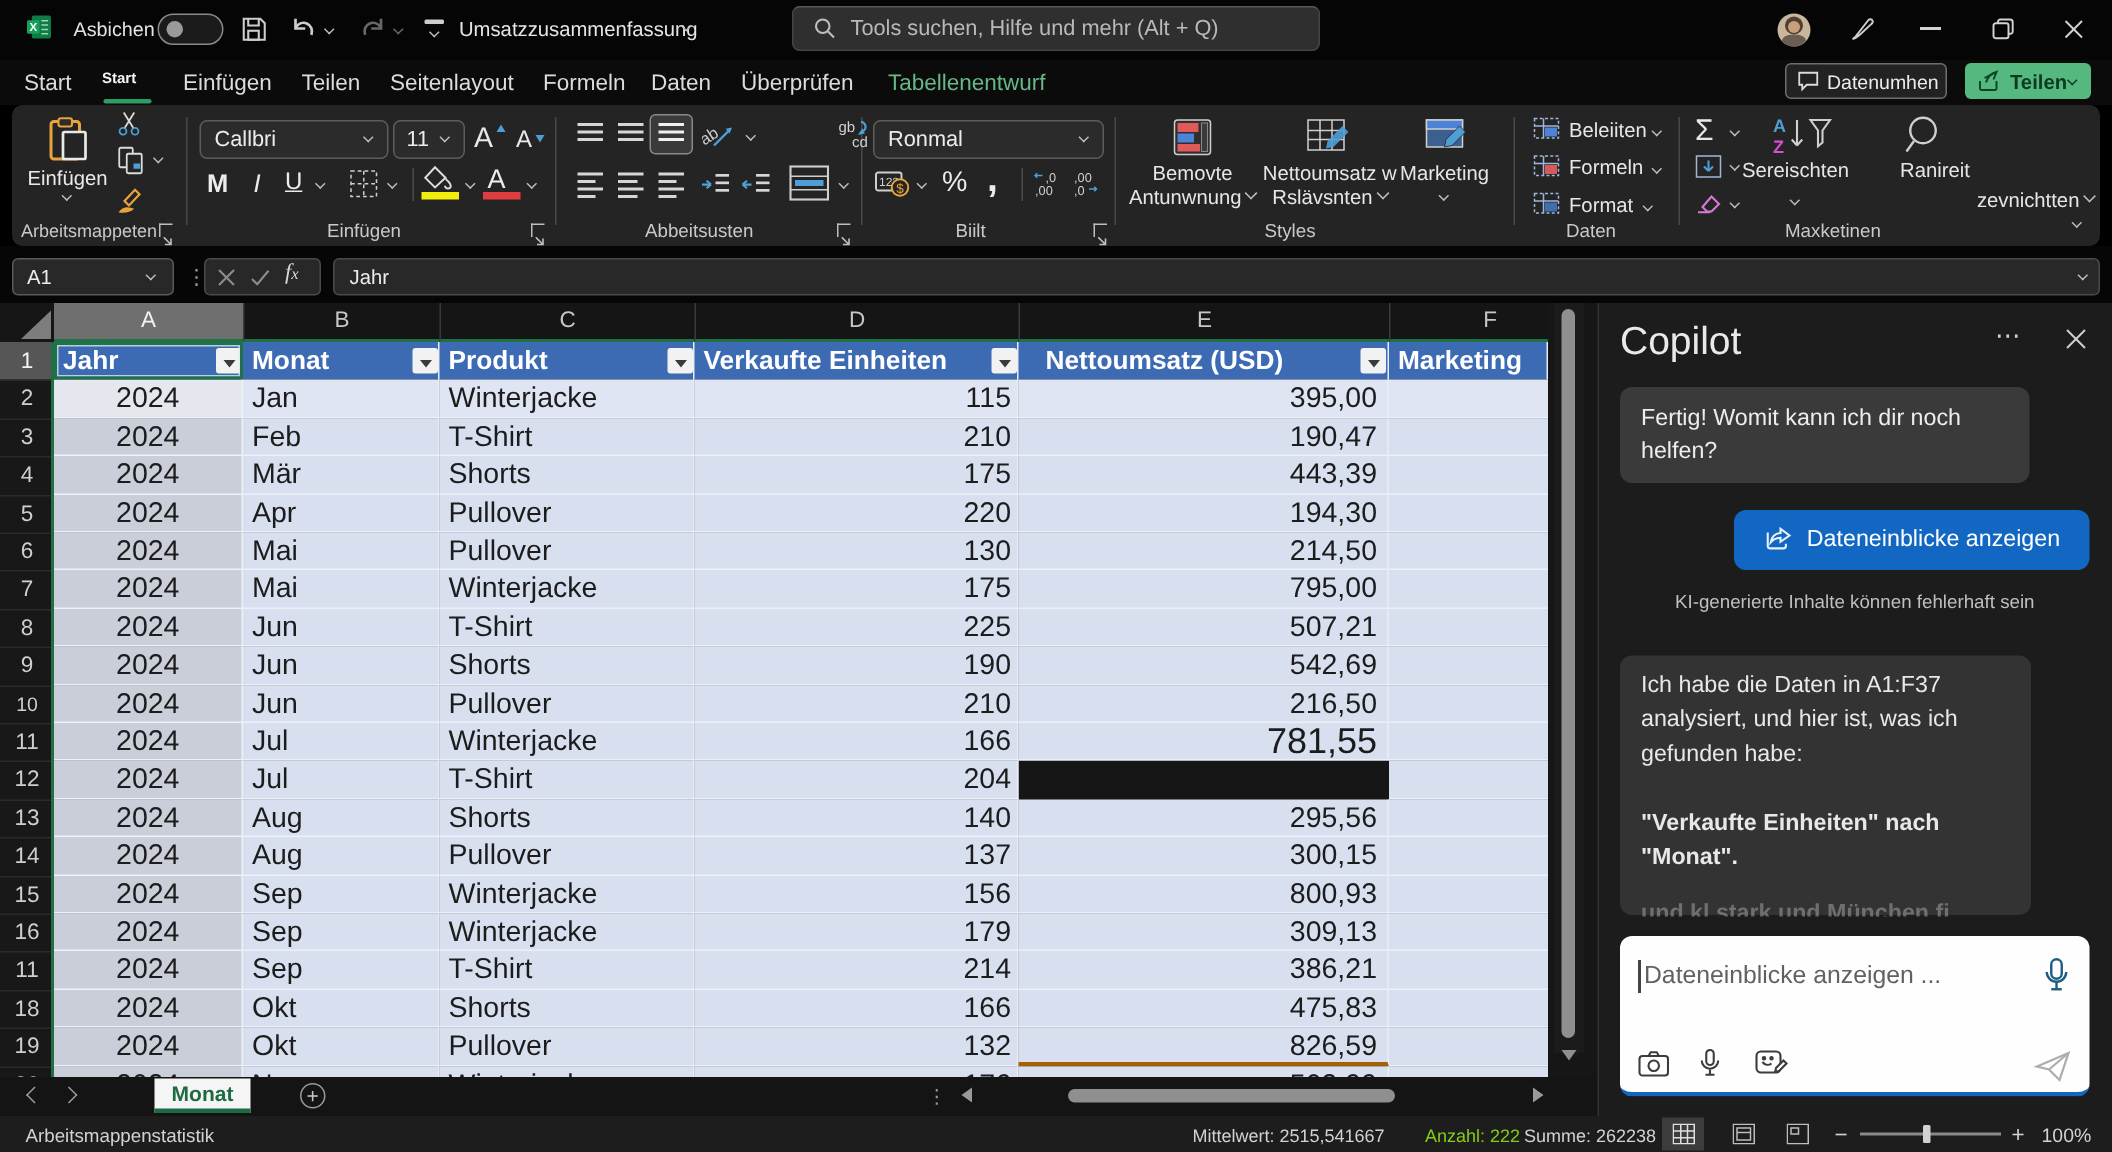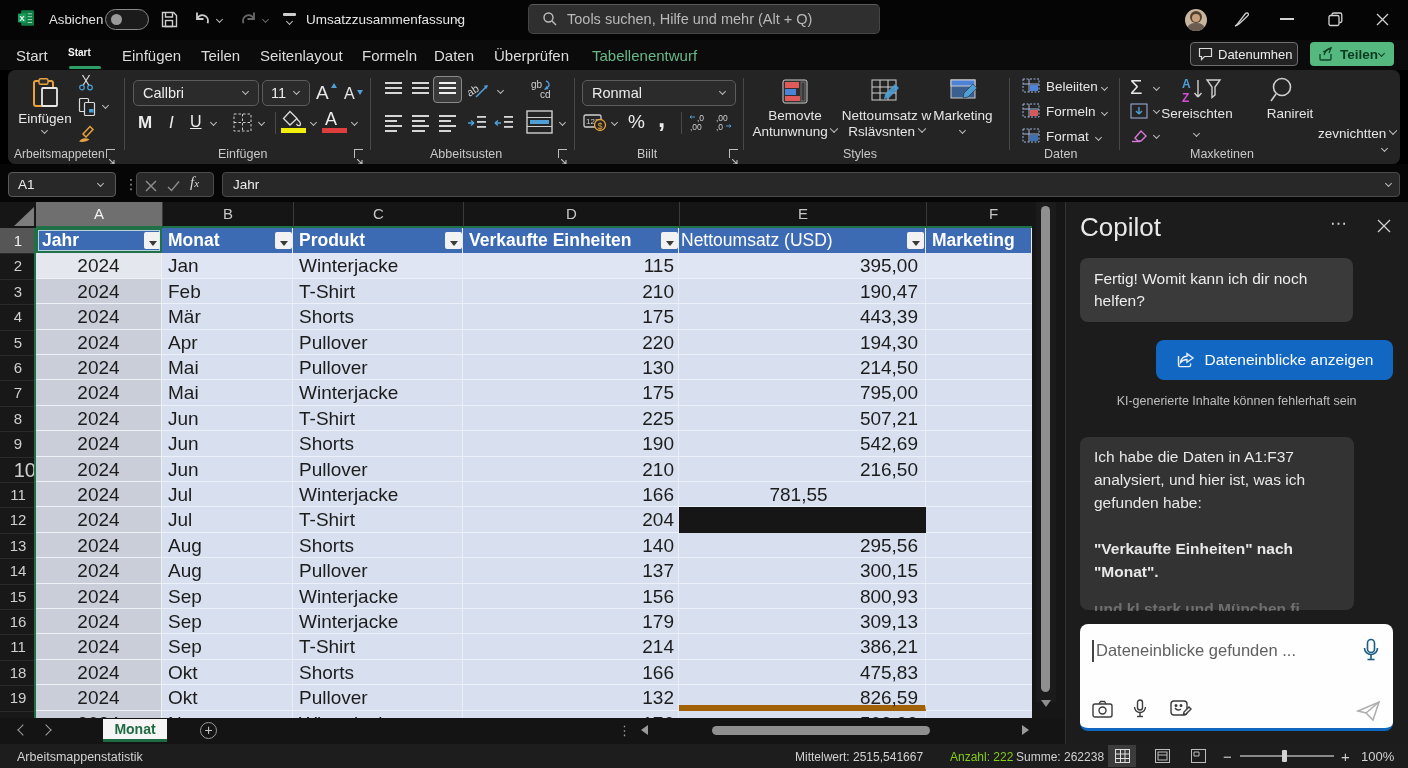--- a/index.html
+++ b/index.html
@@ -204,21 +204,21 @@
       </g>
     </svg></div>
 <div class="abs" style="left:493px;top:114px;"><svg width="22" height="18" viewBox="0 0 22 18">
       <path d="M8 9 h-6 M2 9 l3 -2.5 M2 9 l3 2.5" stroke="#4d9fd6" stroke-width="1.5" fill="none"></path>
       <g fill="#d6d6d6">
         <rect x="11" y="2" width="9" height="1.8"></rect>
         <rect x="11" y="7" width="9" height="1.8"></rect>
         <rect x="11" y="12" width="9" height="1.8"></rect>
       </g>
     </svg></div>
-<div class="abs" style="left:530px;top:78px;text-align:right;"><svg width="24" height="24" viewBox="0 0 24 24">
+<div class="abs" style="left:558px;top:78px;text-align:right;"><svg width="24" height="24" viewBox="0 0 24 24">
       <text x="1" y="10" font-size="10" fill="#cfcfcf">gb</text>
       <text x="10" y="20" font-size="10" fill="#cfcfcf">cd</text>
       <path d="M16 3 c3 1 4 4 2 6 l-3 2" stroke="#4d9fd6" stroke-width="1.4" fill="none"></path>
       <path d="M14 12 l4.5-1 -1.5-3.5 z" fill="#4d9fd6"></path>
     </svg></div>
 <div class="abs" style="left:526px;top:110px;"><svg width="27" height="24" viewBox="0 0 27 24" fill="none">
       <rect x="1" y="1" width="25" height="22" stroke="#cfcfcf" stroke-width="1.4"></rect>
       <line x1="1" y1="7.5" x2="26" y2="7.5" stroke="#cfcfcf"></line>
       <line x1="1" y1="16.5" x2="26" y2="16.5" stroke="#cfcfcf"></line>
       <rect x="4" y="10" width="19" height="4" fill="#4d9fd6"></rect>
@@ -351,39 +351,39 @@
 <div class="abs" style="left:0;top:228px;width:36px;height:516px;background:#181818;"></div>
 <div class="abs" style="left:0;top:228.0px;width:36px;height:25.4px;background:#565656;color:#f2f2f2;font-size:15px;text-align:center;line-height:25px;">1</div>
 <div class="abs" style="left:0;top:253.4px;width:36px;height:25.4px;border-top:1px solid #2a2a2a;color:#cfcfcf;font-size:15px;text-align:center;line-height:24px;overflow:hidden;">2</div>
 <div class="abs" style="left:0;top:278.8px;width:36px;height:25.4px;border-top:1px solid #2a2a2a;color:#cfcfcf;font-size:15px;text-align:center;line-height:24px;overflow:hidden;">3</div>
 <div class="abs" style="left:0;top:304.2px;width:36px;height:25.4px;border-top:1px solid #2a2a2a;color:#cfcfcf;font-size:15px;text-align:center;line-height:24px;overflow:hidden;">4</div>
 <div class="abs" style="left:0;top:329.6px;width:36px;height:25.4px;border-top:1px solid #2a2a2a;color:#cfcfcf;font-size:15px;text-align:center;line-height:24px;overflow:hidden;">5</div>
 <div class="abs" style="left:0;top:355.0px;width:36px;height:25.4px;border-top:1px solid #2a2a2a;color:#cfcfcf;font-size:15px;text-align:center;line-height:24px;overflow:hidden;">6</div>
 <div class="abs" style="left:0;top:380.4px;width:36px;height:25.4px;border-top:1px solid #2a2a2a;color:#cfcfcf;font-size:15px;text-align:center;line-height:24px;overflow:hidden;">7</div>
 <div class="abs" style="left:0;top:405.8px;width:36px;height:25.4px;border-top:1px solid #2a2a2a;color:#cfcfcf;font-size:15px;text-align:center;line-height:24px;overflow:hidden;">8</div>
 <div class="abs" style="left:0;top:431.2px;width:36px;height:25.4px;border-top:1px solid #2a2a2a;color:#cfcfcf;font-size:15px;text-align:center;line-height:24px;overflow:hidden;">9</div>
-<div class="abs" style="left:0;top:456.6px;width:36px;height:25.4px;border-top:1px solid #2a2a2a;color:#cfcfcf;font-size:20px;text-align:right;line-height:24px;overflow:hidden;">10</div>
+<div class="abs" style="left:0;top:456.6px;width:36px;height:25.4px;border-top:1px solid #2a2a2a;color:#cfcfcf;font-size:13px;text-align:center;line-height:24px;overflow:hidden;">10</div>
 <div class="abs" style="left:0;top:482.0px;width:36px;height:25.4px;border-top:1px solid #2a2a2a;color:#cfcfcf;font-size:15px;text-align:center;line-height:24px;overflow:hidden;">11</div>
 <div class="abs" style="left:0;top:507.4px;width:36px;height:25.4px;border-top:1px solid #2a2a2a;color:#cfcfcf;font-size:15px;text-align:center;line-height:24px;overflow:hidden;">12</div>
 <div class="abs" style="left:0;top:532.8px;width:36px;height:25.4px;border-top:1px solid #2a2a2a;color:#cfcfcf;font-size:15px;text-align:center;line-height:24px;overflow:hidden;">13</div>
 <div class="abs" style="left:0;top:558.2px;width:36px;height:25.4px;border-top:1px solid #2a2a2a;color:#cfcfcf;font-size:15px;text-align:center;line-height:24px;overflow:hidden;">14</div>
 <div class="abs" style="left:0;top:583.6px;width:36px;height:25.4px;border-top:1px solid #2a2a2a;color:#cfcfcf;font-size:15px;text-align:center;line-height:24px;overflow:hidden;">15</div>
 <div class="abs" style="left:0;top:609.0px;width:36px;height:25.4px;border-top:1px solid #2a2a2a;color:#cfcfcf;font-size:15px;text-align:center;line-height:24px;overflow:hidden;">16</div>
 <div class="abs" style="left:0;top:634.4px;width:36px;height:25.4px;border-top:1px solid #2a2a2a;color:#cfcfcf;font-size:15px;text-align:center;line-height:24px;overflow:hidden;">11</div>
 <div class="abs" style="left:0;top:659.8px;width:36px;height:25.4px;border-top:1px solid #2a2a2a;color:#cfcfcf;font-size:15px;text-align:center;line-height:24px;overflow:hidden;">18</div>
 <div class="abs" style="left:0;top:685.2px;width:36px;height:25.4px;border-top:1px solid #2a2a2a;color:#cfcfcf;font-size:15px;text-align:center;line-height:24px;overflow:hidden;">19</div>
 <div class="abs" style="left:0;top:710.6px;width:36px;height:7.4px;border-top:1px solid #2a2a2a;color:#cfcfcf;font-size:15px;text-align:center;line-height:24px;overflow:hidden;">20</div>
 <div class="abs" style="left:34px;top:228.0px;width:2px;height:490.0px;background:#1f7044;"></div>
 <div class="abs" style="left:36px;top:228.0px;width:996px;height:490.0px;overflow:hidden;">
 <div class="abs" style="left:0;top:0;width:996px;height:25.4px;background:#3c6bb4;"></div>
 <div class="abs" style="left:0px;top:0;width:126px;height:25.4px;border-right:1px solid #e8ecf4;color:#fff;font-weight:bold;font-size:17.5px;line-height:25px;padding-left:6px;">Jahr</div>
 <div class="abs" style="left:126px;top:0;width:131px;height:25.4px;border-right:1px solid #e8ecf4;color:#fff;font-weight:bold;font-size:17.5px;line-height:25px;padding-left:6px;">Monat</div>
 <div class="abs" style="left:257px;top:0;width:170px;height:25.4px;border-right:1px solid #e8ecf4;color:#fff;font-weight:bold;font-size:17.5px;line-height:25px;padding-left:6px;">Produkt</div>
 <div class="abs" style="left:427px;top:0;width:216px;height:25.4px;border-right:1px solid #e8ecf4;color:#fff;font-weight:bold;font-size:17.5px;line-height:25px;padding-left:6px;">Verkaufte Einheiten</div>
-<div class="abs" style="left:643px;top:0;width:247px;height:25.4px;border-right:1px solid #e8ecf4;color:#fff;font-weight:normal;font-size:17.5px;line-height:25px;padding-left:2px;">Nettoumsatz (USD)</div>
+<div class="abs" style="left:643px;top:0;width:247px;height:25.4px;border-right:1px solid #e8ecf4;color:#fff;font-weight:bold;font-size:17.5px;line-height:25px;padding-left:18px;">Nettoumsatz (USD)</div>
 <div class="abs" style="left:890px;top:0;width:106px;height:25.4px;border-right:1px solid #e8ecf4;color:#fff;font-weight:bold;font-size:17.5px;line-height:25px;padding-left:6px;">Marketing</div>
 <div class="abs" style="left:108px;top:4px;width:17px;height:17px;background:#f2f2f2;border-radius:2px;text-align:center;"><span style="display:inline-block;margin-top:5.5px;width:0;height:0;border-left:4px solid transparent;border-right:4px solid transparent;border-top:5px solid #3a3a3a;"></span></div>
 <div class="abs" style="left:239px;top:4px;width:17px;height:17px;background:#f2f2f2;border-radius:2px;text-align:center;"><span style="display:inline-block;margin-top:5.5px;width:0;height:0;border-left:4px solid transparent;border-right:4px solid transparent;border-top:5px solid #3a3a3a;"></span></div>
 <div class="abs" style="left:409px;top:4px;width:17px;height:17px;background:#f2f2f2;border-radius:2px;text-align:center;"><span style="display:inline-block;margin-top:5.5px;width:0;height:0;border-left:4px solid transparent;border-right:4px solid transparent;border-top:5px solid #3a3a3a;"></span></div>
 <div class="abs" style="left:625px;top:4px;width:17px;height:17px;background:#f2f2f2;border-radius:2px;text-align:center;"><span style="display:inline-block;margin-top:5.5px;width:0;height:0;border-left:4px solid transparent;border-right:4px solid transparent;border-top:5px solid #3a3a3a;"></span></div>
 <div class="abs" style="left:871px;top:4px;width:17px;height:17px;background:#f2f2f2;border-radius:2px;text-align:center;"><span style="display:inline-block;margin-top:5.5px;width:0;height:0;border-left:4px solid transparent;border-right:4px solid transparent;border-top:5px solid #3a3a3a;"></span></div>
 <div class="abs" style="left:0;top:25.4px;width:996px;height:25.4px;">
 <div class="abs" style="left:0;top:0;width:126px;height:100%;background:#e4e7ed;border-bottom:1px solid #eef1f6;border-right:1px solid #eef1f6;color:#1c1c1c;font-size:19px;line-height:25px;text-align:center;">2024</div>
 <div class="abs" style="left:126px;top:0;width:131px;height:100%;background:#dfe5f3;border-bottom:1px solid #ecf0f8;border-right:1px solid #e9edf6;color:#1c1c1c;font-size:19px;line-height:25px;padding-left:6px;">Jan</div>
 <div class="abs" style="left:257px;top:0;width:170px;height:100%;background:#dfe5f3;border-bottom:1px solid #ecf0f8;border-right:1px solid #e9edf6;color:#1c1c1c;font-size:19px;line-height:25px;padding-left:6px;">Winterjacke</div>
@@ -453,21 +453,21 @@
 <div class="abs" style="left:257px;top:0;width:170px;height:100%;background:#d8e0f0;border-bottom:1px solid #ecf0f8;border-right:1px solid #e9edf6;color:#1c1c1c;font-size:19px;line-height:25px;padding-left:6px;">Pullover</div>
 <div class="abs" style="left:427px;top:0;width:216px;height:100%;background:#d8e0f0;border-bottom:1px solid #ecf0f8;border-right:1px solid #e9edf6;color:#1c1c1c;font-size:19px;line-height:25px;text-align:right;padding-right:4px;">210</div>
 <div class="abs" style="left:643px;top:0;width:247px;height:100%;background:#d8e0f0;border-bottom:1px solid #ecf0f8;border-right:1px solid #e9edf6;color:#1c1c1c;font-size:19px;line-height:25px;text-align:right;padding-right:7px;">216,50</div>
 <div class="abs" style="left:890px;top:0;width:106px;height:100%;background:#d8e0f0;border-bottom:1px solid #ecf0f8;"></div>
 </div>
 <div class="abs" style="left:0;top:254.0px;width:996px;height:25.4px;">
 <div class="abs" style="left:0;top:0;width:126px;height:100%;background:#c9ced9;border-bottom:1px solid #eef1f6;border-right:1px solid #eef1f6;color:#1c1c1c;font-size:19px;line-height:25px;text-align:center;">2024</div>
 <div class="abs" style="left:126px;top:0;width:131px;height:100%;background:#d8e0f0;border-bottom:1px solid #ecf0f8;border-right:1px solid #e9edf6;color:#1c1c1c;font-size:19px;line-height:25px;padding-left:6px;">Jul</div>
 <div class="abs" style="left:257px;top:0;width:170px;height:100%;background:#d8e0f0;border-bottom:1px solid #ecf0f8;border-right:1px solid #e9edf6;color:#1c1c1c;font-size:19px;line-height:25px;padding-left:6px;">Winterjacke</div>
 <div class="abs" style="left:427px;top:0;width:216px;height:100%;background:#d8e0f0;border-bottom:1px solid #ecf0f8;border-right:1px solid #e9edf6;color:#1c1c1c;font-size:19px;line-height:25px;text-align:right;padding-right:4px;">166</div>
-<div class="abs" style="left:643px;top:0;width:247px;height:100%;background:#d8e0f0;border-bottom:1px solid #ecf0f8;border-right:1px solid #e9edf6;color:#1c1c1c;font-size:19px;line-height:25px;text-align:center;padding-right:7px;">781,55</div>
+<div class="abs" style="left:643px;top:0;width:247px;height:100%;background:#d8e0f0;border-bottom:1px solid #ecf0f8;border-right:1px solid #e9edf6;color:#1c1c1c;font-size:24px;line-height:25px;text-align:right;padding-right:7px;">781,55</div>
 <div class="abs" style="left:890px;top:0;width:106px;height:100%;background:#d8e0f0;border-bottom:1px solid #ecf0f8;"></div>
 </div>
 <div class="abs" style="left:0;top:279.4px;width:996px;height:25.4px;">
 <div class="abs" style="left:0;top:0;width:126px;height:100%;background:#c9ced9;border-bottom:1px solid #eef1f6;border-right:1px solid #eef1f6;color:#1c1c1c;font-size:19px;line-height:25px;text-align:center;">2024</div>
 <div class="abs" style="left:126px;top:0;width:131px;height:100%;background:#d8e0f0;border-bottom:1px solid #ecf0f8;border-right:1px solid #e9edf6;color:#1c1c1c;font-size:19px;line-height:25px;padding-left:6px;">Jul</div>
 <div class="abs" style="left:257px;top:0;width:170px;height:100%;background:#d8e0f0;border-bottom:1px solid #ecf0f8;border-right:1px solid #e9edf6;color:#1c1c1c;font-size:19px;line-height:25px;padding-left:6px;">T-Shirt</div>
 <div class="abs" style="left:427px;top:0;width:216px;height:100%;background:#d8e0f0;border-bottom:1px solid #ecf0f8;border-right:1px solid #e9edf6;color:#1c1c1c;font-size:19px;line-height:25px;text-align:right;padding-right:4px;">204</div>
 <div class="abs" style="left:890px;top:0;width:106px;height:100%;background:#d8e0f0;border-bottom:1px solid #ecf0f8;"></div>
 </div>
 <div class="abs" style="left:0;top:304.8px;width:996px;height:25.4px;">
@@ -516,21 +516,21 @@
 <div class="abs" style="left:257px;top:0;width:170px;height:100%;background:#d8e0f0;border-bottom:1px solid #ecf0f8;border-right:1px solid #e9edf6;color:#1c1c1c;font-size:19px;line-height:25px;padding-left:6px;">Shorts</div>
 <div class="abs" style="left:427px;top:0;width:216px;height:100%;background:#d8e0f0;border-bottom:1px solid #ecf0f8;border-right:1px solid #e9edf6;color:#1c1c1c;font-size:19px;line-height:25px;text-align:right;padding-right:4px;">166</div>
 <div class="abs" style="left:643px;top:0;width:247px;height:100%;background:#d8e0f0;border-bottom:1px solid #ecf0f8;border-right:1px solid #e9edf6;color:#1c1c1c;font-size:19px;line-height:25px;text-align:right;padding-right:7px;">475,83</div>
 <div class="abs" style="left:890px;top:0;width:106px;height:100%;background:#d8e0f0;border-bottom:1px solid #ecf0f8;"></div>
 </div>
 <div class="abs" style="left:0;top:457.2px;width:996px;height:25.4px;">
 <div class="abs" style="left:0;top:0;width:126px;height:100%;background:#c9ced9;border-bottom:1px solid #eef1f6;border-right:1px solid #eef1f6;color:#1c1c1c;font-size:19px;line-height:25px;text-align:center;">2024</div>
 <div class="abs" style="left:126px;top:0;width:131px;height:100%;background:#d8e0f0;border-bottom:1px solid #ecf0f8;border-right:1px solid #e9edf6;color:#1c1c1c;font-size:19px;line-height:25px;padding-left:6px;">Okt</div>
 <div class="abs" style="left:257px;top:0;width:170px;height:100%;background:#d8e0f0;border-bottom:1px solid #ecf0f8;border-right:1px solid #e9edf6;color:#1c1c1c;font-size:19px;line-height:25px;padding-left:6px;">Pullover</div>
 <div class="abs" style="left:427px;top:0;width:216px;height:100%;background:#d8e0f0;border-bottom:1px solid #ecf0f8;border-right:1px solid #e9edf6;color:#1c1c1c;font-size:19px;line-height:25px;text-align:right;padding-right:4px;">132</div>
-<div class="abs" style="left:643px;top:0;width:247px;height:100%;background:#d8e0f0;border-bottom:6px solid #a16207;border-right:1px solid #e9edf6;color:#1c1c1c;font-size:19px;line-height:25px;text-align:right;padding-right:7px;">826,59</div>
+<div class="abs" style="left:643px;top:0;width:247px;height:100%;background:#d8e0f0;border-bottom:3px solid #a16207;border-right:1px solid #e9edf6;color:#1c1c1c;font-size:19px;line-height:25px;text-align:right;padding-right:7px;">826,59</div>
 <div class="abs" style="left:890px;top:0;width:106px;height:100%;background:#d8e0f0;border-bottom:1px solid #ecf0f8;"></div>
 </div>
 <div class="abs" style="left:0;top:482.6px;width:996px;height:25.4px;">
 <div class="abs" style="left:0;top:0;width:126px;height:100%;background:#c9ced9;border-bottom:1px solid #eef1f6;border-right:1px solid #eef1f6;color:#1c1c1c;font-size:19px;line-height:25px;text-align:center;">2024</div>
 <div class="abs" style="left:126px;top:0;width:131px;height:100%;background:#d8e0f0;border-bottom:1px solid #ecf0f8;border-right:1px solid #e9edf6;color:#1c1c1c;font-size:19px;line-height:25px;padding-left:6px;">Nov</div>
 <div class="abs" style="left:257px;top:0;width:170px;height:100%;background:#d8e0f0;border-bottom:1px solid #ecf0f8;border-right:1px solid #e9edf6;color:#1c1c1c;font-size:19px;line-height:25px;padding-left:6px;">Winterjacke</div>
 <div class="abs" style="left:427px;top:0;width:216px;height:100%;background:#d8e0f0;border-bottom:1px solid #ecf0f8;border-right:1px solid #e9edf6;color:#1c1c1c;font-size:19px;line-height:25px;text-align:right;padding-right:4px;">176</div>
 <div class="abs" style="left:643px;top:0;width:247px;height:100%;background:#d8e0f0;border-bottom:1px solid #ecf0f8;border-right:1px solid #e9edf6;color:#1c1c1c;font-size:19px;line-height:25px;text-align:right;padding-right:7px;">503,99</div>
 <div class="abs" style="left:890px;top:0;width:106px;height:100%;background:#d8e0f0;border-bottom:1px solid #ecf0f8;"></div>
 </div>
@@ -585,21 +585,21 @@
 <div class="abs" style="left:1080px;top:258px;width:273px;height:64px;background:#3a3a3a;border-radius:8px;color:#ededed;font-size:15.5px;line-height:22px;padding:10px 14px;">Fertig! Womit kann ich dir noch helfen?</div>
 <div class="abs" style="left:1156px;top:340px;width:237px;height:40px;background:#1267c2;border-radius:8px;color:#fff;font-size:15.5px;line-height:40px;text-align:center;"><svg width="20" height="18" viewBox="0 0 20 18" fill="none" stroke="#e8f1fb" stroke-width="1.4" style="vertical-align:-3px;margin-right:9px;">
       <path d="M2.5 6 V15 a1.6 1.6 0 0 0 1.6 1.6 H13 a1.6 1.6 0 0 0 1.6-1.6 V13.5"></path>
       <path d="M4.5 12.5 C5.2 8.5 7.5 6.6 11 6.3 L11 3.6 L17 8 L11 12.2 L11 9.5 C8.3 9.6 6.2 10.5 4.5 12.5 Z"></path>
     </svg>Dateneinblicke anzeigen</div>
 <div class="abs" style="left:1065px;top:394px;width:343px;text-align:center;color:#bfbfbf;font-size:12.5px;">KI-generierte Inhalte können fehlerhaft sein</div>
 <div class="abs" style="left:1080px;top:437px;width:274px;height:173px;background:#333333;border-radius:8px;color:#e8e8e8;font-size:15.5px;line-height:23px;padding:8px 14px;overflow:hidden;">Ich habe die Daten in A1:F37 analysiert, und hier ist, was ich gefunden habe:<br><br><b>"Verkaufte Einheiten" nach "Monat".</b></div>
 <div class="abs" style="left:1094px;top:600px;width:250px;height:11px;overflow:hidden;color:#8f8f8f;font-weight:bold;font-size:15.5px;opacity:0.65;">und kl stark und München fi</div>
 <div class="abs" style="left:1080px;top:624px;width:313px;height:107px;background:#fefefe;border-radius:8px;border-bottom:3px solid #1166c0;"></div>
 <div class="abs" style="left:1092px;top:640px;width:1.5px;height:22px;background:#444;"></div>
-<div class="abs" style="left:1096px;top:641px;color:#616161;font-size:16.5px;">Dateneinblicke gefunden ...</div>
+<div class="abs" style="left:1096px;top:641px;color:#616161;font-size:16.5px;">Dateneinblicke anzeigen ...</div>
 <div class="abs" style="left:1362px;top:638px;"><svg width="18" height="24" viewBox="0 0 18 24" fill="none" stroke="#1c5e83" stroke-width="1.6">
       <rect x="5.5" y="1.5" width="7" height="13" rx="3.5"></rect>
       <path d="M2.5 10 a6.5 6.5 0 0 0 13 0"></path>
       <line x1="9" y1="17" x2="9" y2="21"></line>
       <line x1="5.5" y1="21.5" x2="12.5" y2="21.5"></line>
     </svg></div>
 <div class="abs" style="left:1092px;top:700px;"><svg width="21" height="18" viewBox="0 0 21 18" fill="none" stroke="#3c3c3c" stroke-width="1.4">
       <rect x="1" y="4" width="19" height="13" rx="2"></rect>
       <path d="M7 4 L8.5 1.5 h4 L14 4"></path>
       <circle cx="10.5" cy="10.5" r="3.5"></circle>

